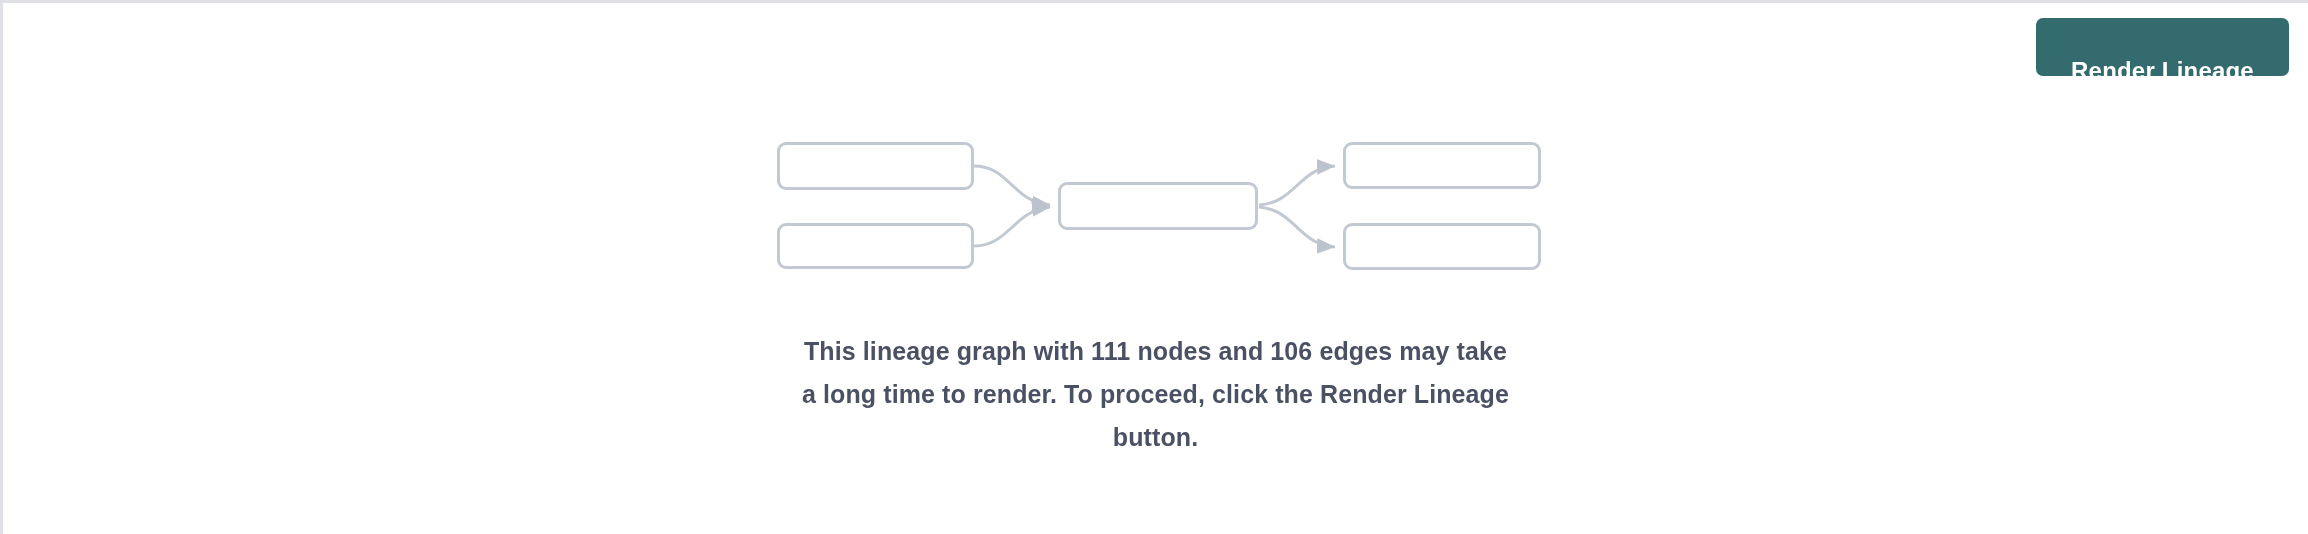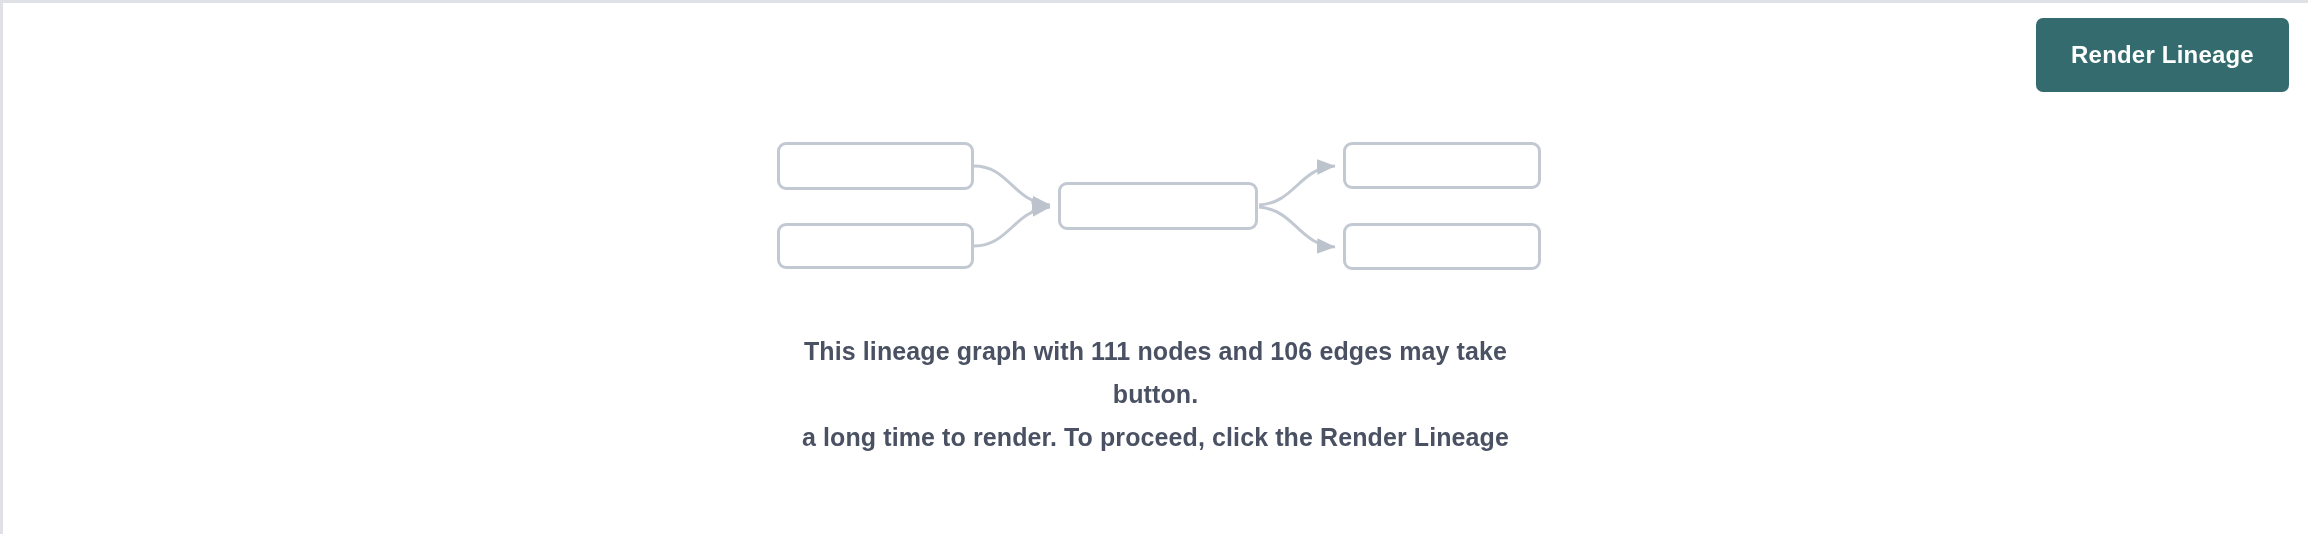--- a/index.html
+++ b/index.html
@@ -22,32 +22,32 @@
     border-left: 3px solid #DFE1E6;
     overflow: hidden;
   }
 
   
   .render-btn {
     position: absolute;
     left: 2033px;
     top: 15px;
     width: 253px;
-    height: 74px;
+    height: 58px;
     background: #336B6E;
     color: #ffffff;
     border: none;
     border-radius: 7px;
     font-family: "Liberation Sans", sans-serif;
     font-size: 24px;
     font-weight: bold;
     letter-spacing: 0.2px;
     line-height: 74px;
     text-align: center;
-    padding: 0;
+    padding: 16px;
     cursor: pointer;
     white-space: nowrap;
   }
 
   
   .graph-stage {
     position: absolute;
     left: 0;
     top: 0;
     width: 2308px;
@@ -118,17 +118,17 @@
 
     <div class="node-box node-tl"></div>
     <div class="node-box node-bl"></div>
     <div class="node-box node-c"></div>
     <div class="node-box node-tr"></div>
     <div class="node-box node-br"></div>
   </div>
 
   <div class="message">
     <span class="line">This lineage graph with 111 nodes and 106 edges may take</span>
+    <span class="line">a long time to render. To proceed, click the Render Lineage</span>
     <span class="line">button.</span>
-    <span class="line">a long time to render. To proceed, click the Render Lineage</span>
   </div>
 
 </div>
 
 </body></html>

